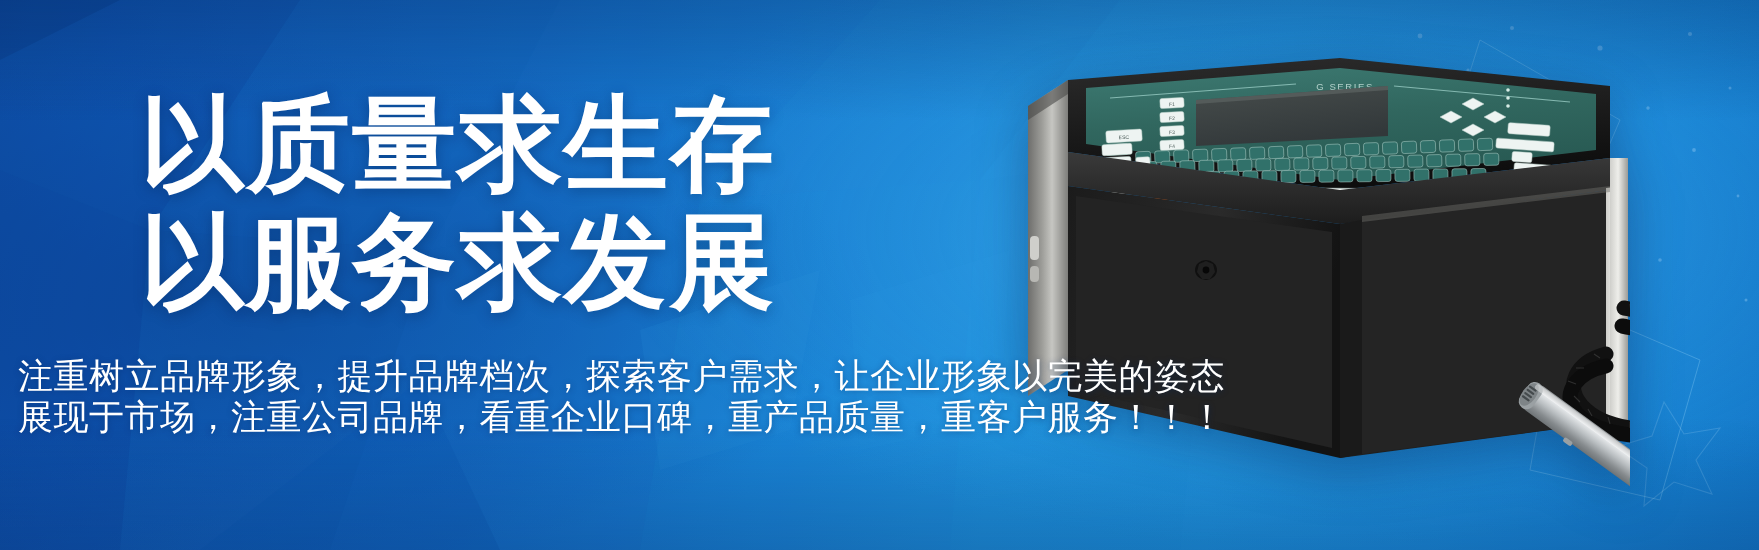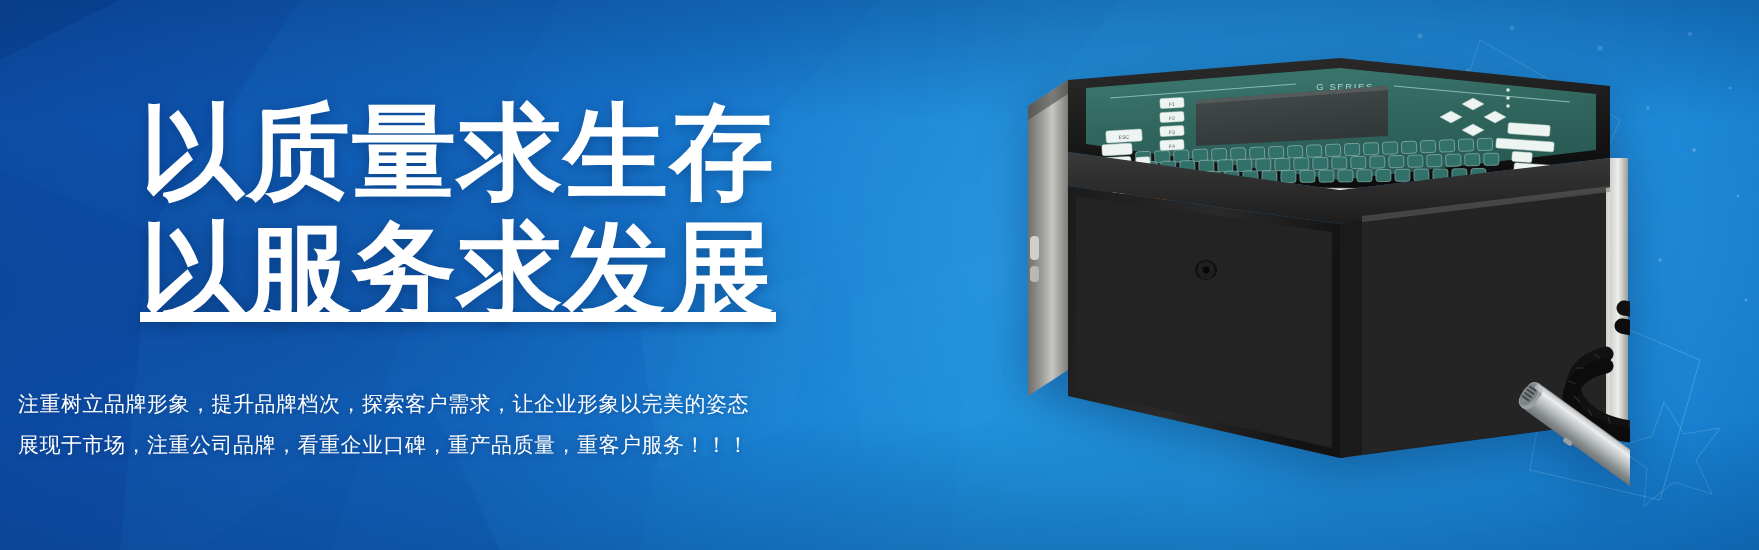--- a/index.html
+++ b/index.html
@@ -60,51 +60,50 @@
                               rgba(0,0,0,0) 76%, rgba(6,40,95,0.26) 100%);
   }
 
   
   .sparkles { position:absolute; inset:0; }
   .sparkles svg { width:100%; height:100%; display:block; }
 
   
   .copy {
     position:absolute;
-    left:0; top:12px;
+    left:0; top:4px;
     width:1010px; height:444px;
     z-index:6;
   }
   .headline {
     position:absolute;
     left:140px;
     top:88px;
     color:#ffffff;
     font-weight:700;
     font-size:104px;
     line-height:104px;
     letter-spacing:2px;
     text-shadow: 0 3px 14px rgba(3,36,88,0.40);
     white-space:nowrap;
   }
-  .headline .l2 { display:block; margin-top:14px;text-decoration:underline; }
+  .headline .l2 { display:block; margin-top:14px; }
 
   .subcopy {
     position:absolute;
     left:18px;
     top:352px;
     width:980px;
     color:#ffffff;
     font-family:"DejaVu Serif","Liberation Serif",serif;
-    font-size:21px;
+    font-size:35px;
     line-height:41px;
     letter-spacing:0.5px;
     text-shadow: 0 1px 6px rgba(4,40,95,0.45);
     white-space:nowrap;
-    margin-top:20px;
   }
   .subcopy span { display:block; }
 
   
   .product {
     position:absolute;
     left:1010px; top:40px;
     width:620px; height:470px;
     z-index:5;
     text-align:right;

